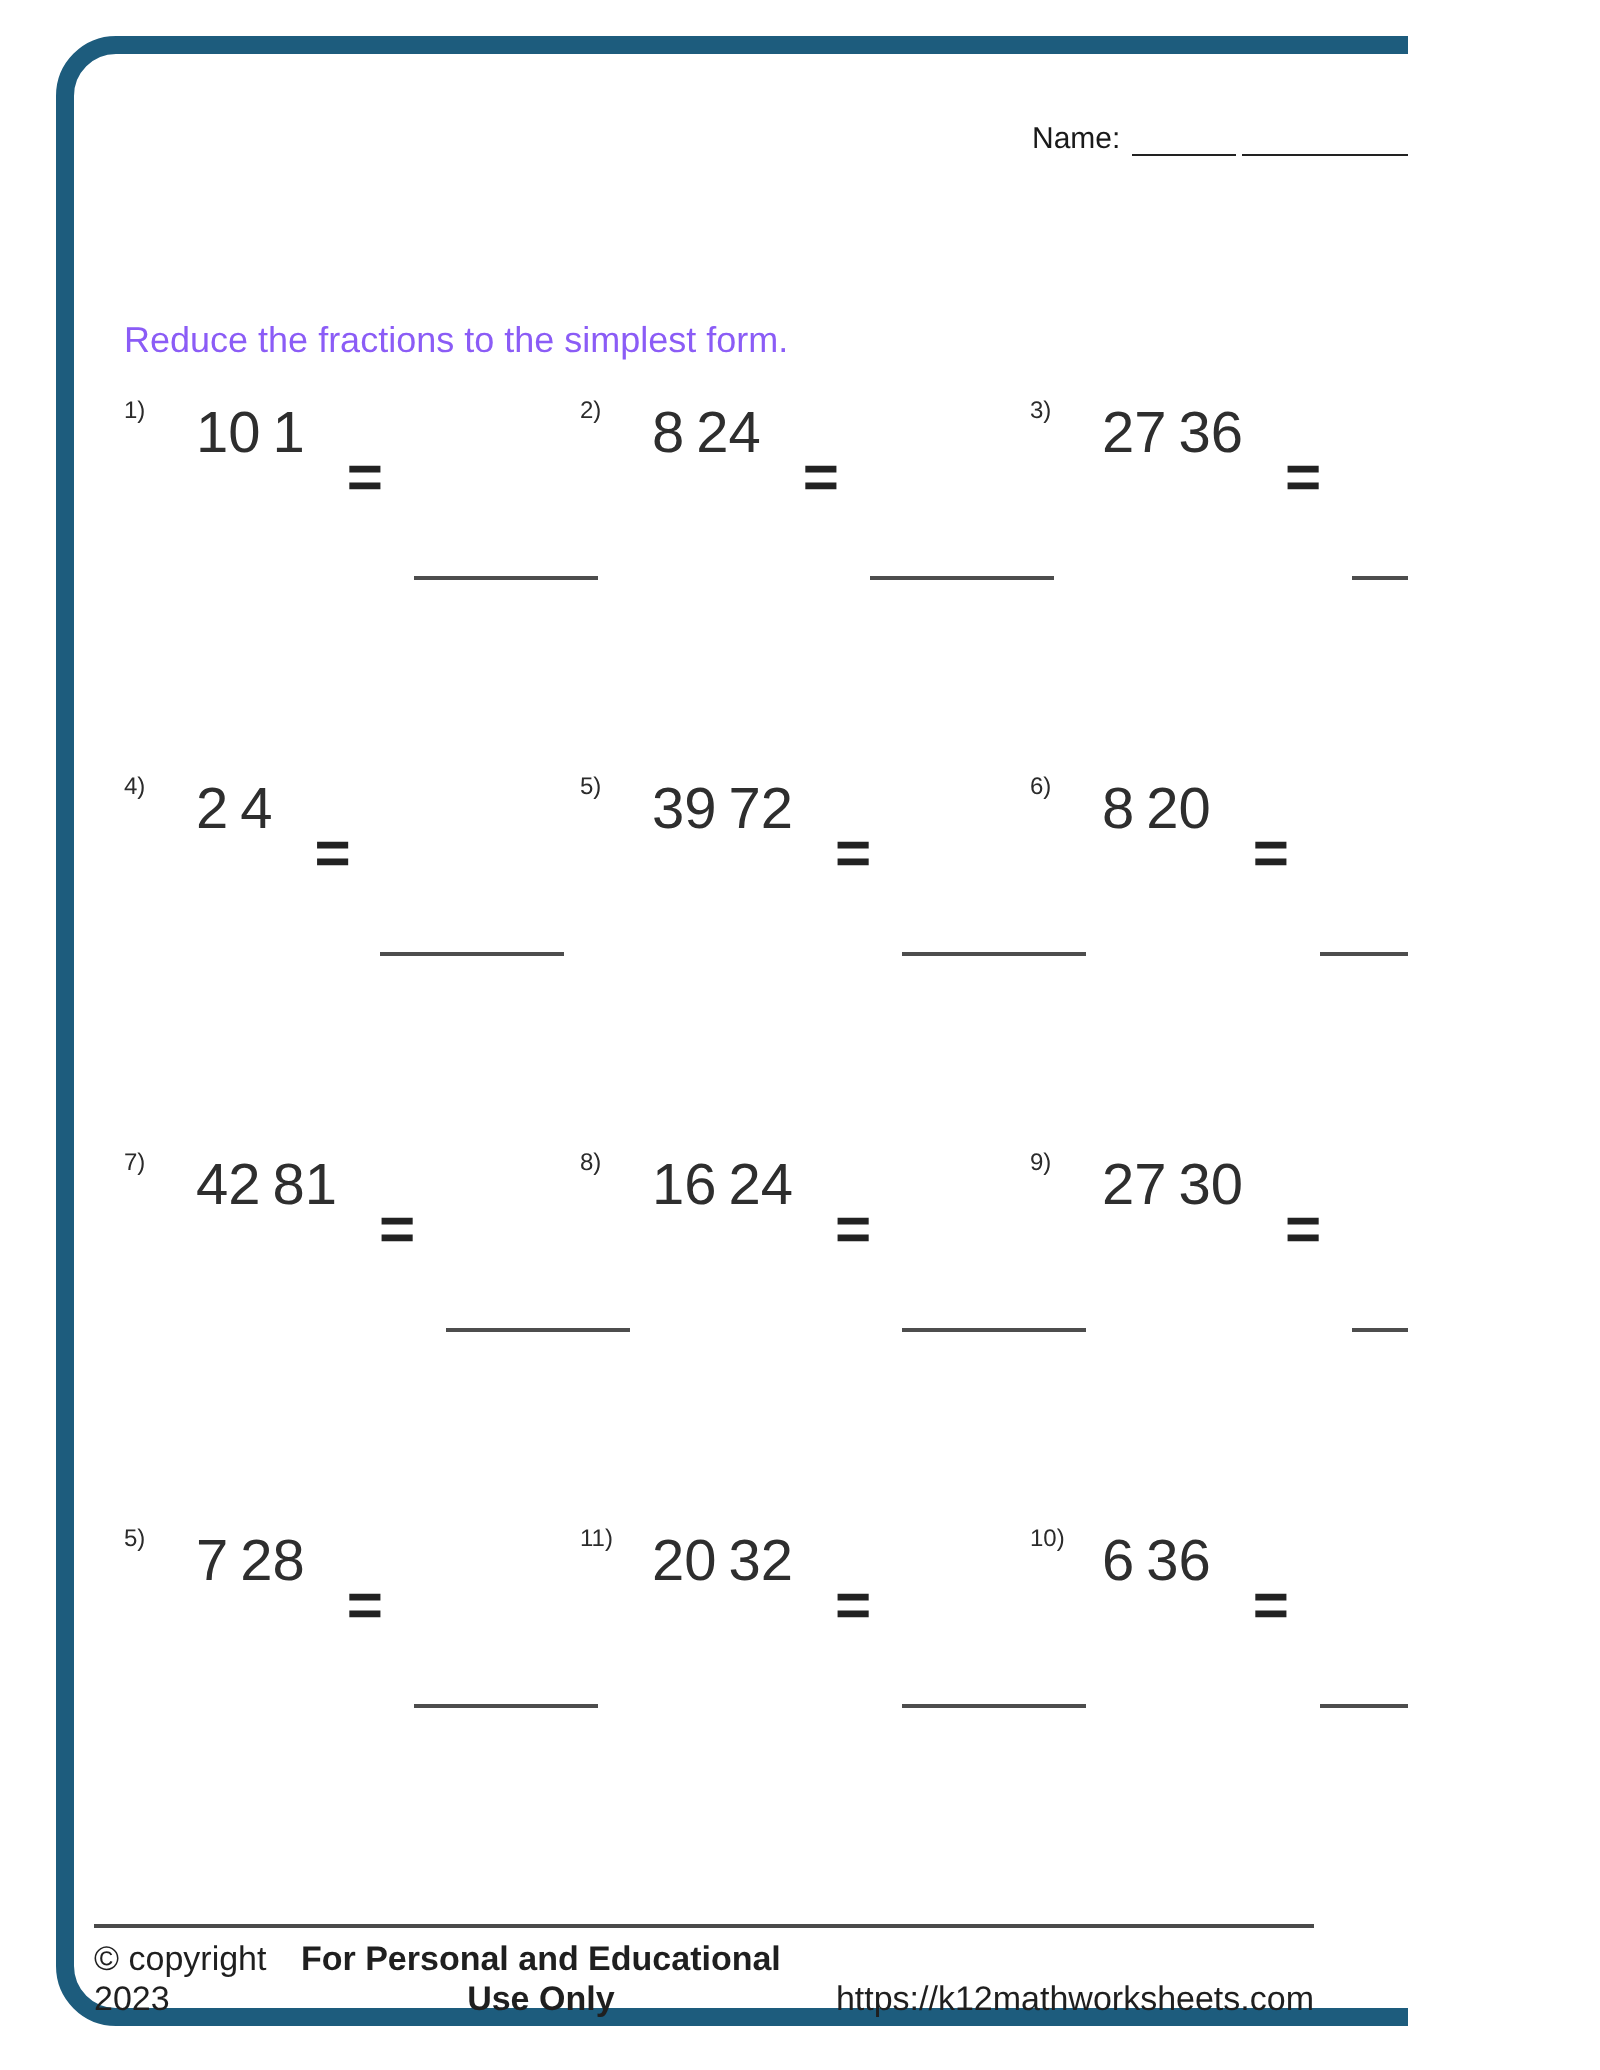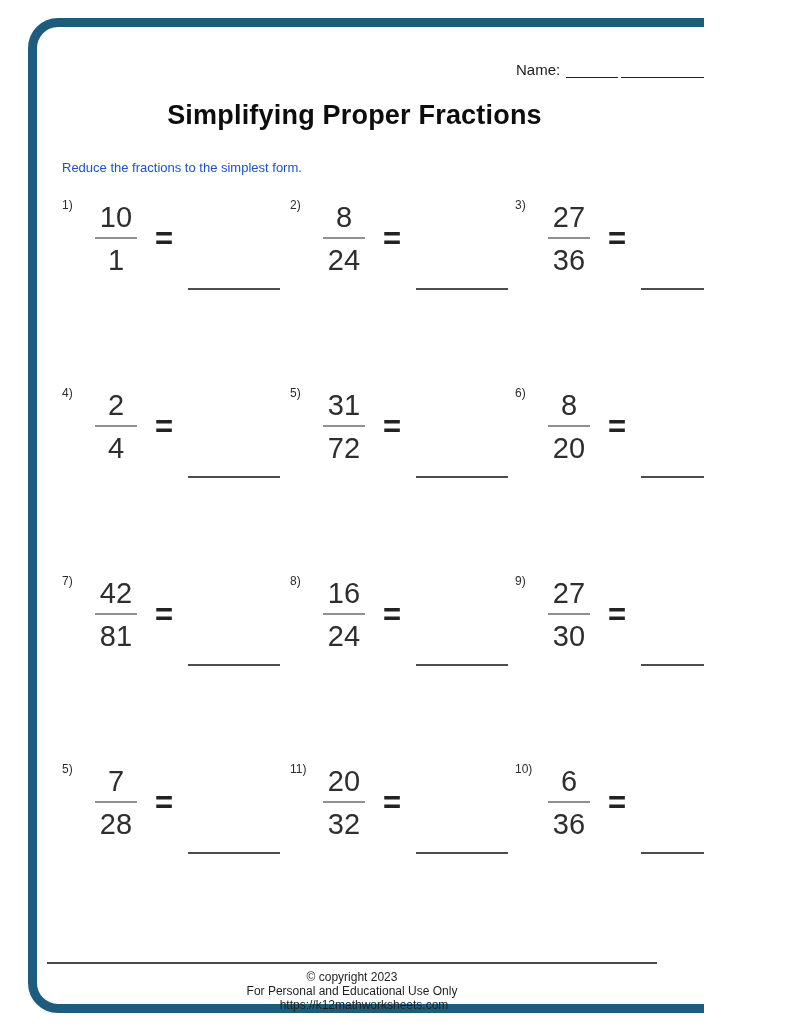--- a/index.html
+++ b/index.html
@@ -13,56 +13,55 @@
   .name-block { position:absolute; left:516px; top:60px; font-size:15px; color:#1a1a1a;
     display:flex; align-items:flex-end; }
   .name-label { margin-right:6px; }
   .name-line-seg { display:inline-block; border-bottom:1.6px solid #222; height:18px; }
   .seg-a { width:52px; margin-right:3px; }
   .seg-b { width:112px; }
 
   .title { position:absolute; left:36px; right:31px; top:100px; text-align:center;
     font-size:27px; font-weight:bold; color:#0d0d0d; letter-spacing:0.2px; }
 
-  .instruction { position:absolute; left:62px; top:160px; font-size:13px; color:#1d4ed8; }
+  .instruction { position:absolute; left:62px; top:160px; font-size:18px; color:#8b5cf6; }
 
   .problems { position:absolute; left:62px; top:195px; right:60px;
     display:grid; grid-template-columns:228px 225px 224px; row-gap:84px; }
 
   .problem { display:flex; align-items:flex-start; height:104px; }
   .p-num { width:30px; font-size:12px; color:#2b2b2b; padding-top:3px; flex:none; }
-  .fraction { display:inline-flex; flex-direction:column; align-items:center;
+  .fraction { display:inline-flex; flex-direction:row; align-items:center;
     font-size:29px; color:#2e2e2e; min-width:48px; padding:0 3px; margin-top:4px; flex:none; }
   .numerator, .denominator { line-height:36px; padding:0 3px; }
   .frac-bar { align-self:stretch; height:2px; background:#8f8f8f; margin:2px 0 3px 0; }
   .equals { font-size:31px; font-weight:bold; color:#222; line-height:1;
     margin-left:15px; margin-top:28px; flex:none; }
   .answer-line { width:92px; height:95px; margin-left:15px;
     border-bottom:2px solid #4d4d4d; flex:none; }
 
   .footer { position:absolute; left:47px; right:47px; top:962px;
     border-top:2px solid #4a4a4a; padding-top:6px;
-    display:flex; justify-content:space-between; align-items:center;
-    font-size:12px; color:#1f1f1f;flex-direction:column; }
-  .footer-center { text-align:center; }
+    display:flex; justify-content:space-between; align-items:flex-end;
+    font-size:17px; color:#1f1f1f; }
+  .footer-center { text-align:center;font-weight:bold; }
   .footer-right { text-align:right;margin-left:24px; }
 </style>
 </head>
 <body>
 
 <div class="page">
   <div class="frame"></div>
 
   <div class="name-block">
     <span class="name-label">Name:</span>
     <span class="name-line-seg seg-a"></span>
     <span class="name-line-seg seg-b"></span>
   </div>
 
-  <h1 class="title">Simplifying Proper Fractions</h1>
 
   <div class="instruction">Reduce the fractions to the simplest form.</div>
 
   <div class="problems">
 
     <div class="problem">
       <span class="p-num">1)</span>
       <span class="fraction">
         <span class="numerator">10</span>
         <span class="frac-bar"></span>
@@ -101,21 +100,21 @@
         <span class="frac-bar"></span>
         <span class="denominator">4</span>
       </span>
       <span class="equals">=</span>
       <span class="answer-line"></span>
     </div>
 
     <div class="problem">
       <span class="p-num">5)</span>
       <span class="fraction">
-        <span class="numerator">31</span>
+        <span class="numerator">39</span>
         <span class="frac-bar"></span>
         <span class="denominator">72</span>
       </span>
       <span class="equals">=</span>
       <span class="answer-line"></span>
     </div>
 
     <div class="problem">
       <span class="p-num">6)</span>
       <span class="fraction">

